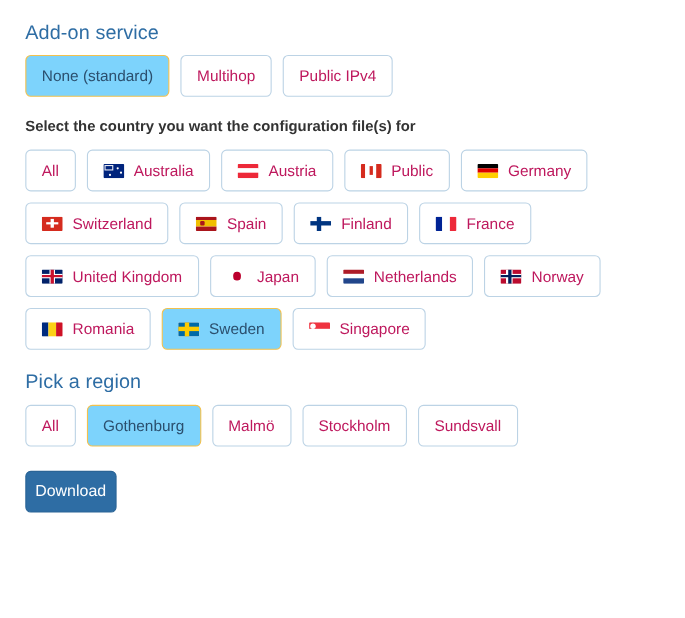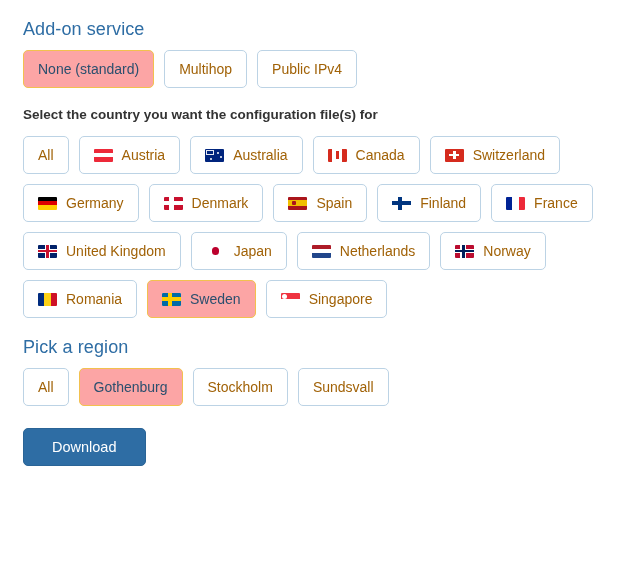--- a/index.html
+++ b/index.html
@@ -49,30 +49,30 @@
     display: inline-flex;
     align-items: center;
     justify-content: center;
     gap: 9px;
     box-sizing: border-box;
     min-height: 38px;
     padding: 8px 14px;
     border: 1px solid #bcd3e5;
     border-radius: 5px;
     background: #ffffff;
-    color: #a16207;
+    color: #be185d;
     font-family: "Liberation Sans", sans-serif;
     font-size: 14px;
     line-height: 18px;
     white-space: nowrap;
     cursor: pointer;
     user-select: none;
   }
   .opt-btn.selected {
-    background: #fca5a5;
+    background: #7dd3fc;
     border-color: #f2c14e;
     color: #2b4f6e;
   }
   .opt-btn .label {
     display: inline-block;
   }
 
   
   .flag {
     width: 19px;
@@ -99,21 +99,21 @@
   .f-v3 i:nth-child(3){top:0;bottom:0;left:66.67%;right:0;}
 
   
   .download-wrap { margin-top: 22px; }
   .download-btn {
     display: inline-block;
     background: #2e6da4;
     color: #ffffff;
     border: 1px solid #2a6496;
     border-radius: 5px;
-    padding: 9px 28px;
+    padding: 9px 8px;
     font-family: "Liberation Sans", sans-serif;
     font-size: 14.5px;
     line-height: 18px;
     cursor: pointer;
     user-select: none;
   }
 
   .gap-lg { height: 18px; }
 </style>
 </head>
@@ -136,72 +136,64 @@
     </div>
 
   <div class="gap-lg"></div>
 
 
   <p class="section-sub">Select the country you want the configuration file(s) for</p>
 
   <div class="btn-row" id="country-row">
       <button class="opt-btn">
         <span class="label">All</span>
-      </button>
-      <button class="opt-btn">
-        <span class="flag f-h3">
-          <i style="background: rgb(237, 41, 57);"></i>
-          <i style="background: rgb(255, 255, 255);"></i>
-          <i style="background: rgb(237, 41, 57);"></i>
-        </span>
-        <span class="label">Austria</span>
       </button>
       <button class="opt-btn">
         <span class="flag">
           <i style="inset: 0px; background: rgb(0, 36, 125);"></i>
           <i style="left: 1px; top: 1px; width: 8px; height: 5px; background: rgb(255, 255, 255); opacity: 0.9;"></i>
           <i style="left: 2px; top: 2px; width: 6px; height: 3px; background: rgb(0, 36, 125);"></i>
           <i style="left: 12px; top: 3px; width: 2px; height: 2px; background: rgb(255, 255, 255); border-radius: 50%;"></i>
           <i style="left: 15px; top: 7px; width: 2px; height: 2px; background: rgb(255, 255, 255); border-radius: 50%;"></i>
           <i style="left: 5px; top: 9px; width: 2px; height: 2px; background: rgb(255, 255, 255); border-radius: 50%;"></i>
         </span>
         <span class="label">Australia</span>
       </button>
       <button class="opt-btn">
+        <span class="flag f-h3">
+          <i style="background: rgb(237, 41, 57);"></i>
+          <i style="background: rgb(255, 255, 255);"></i>
+          <i style="background: rgb(237, 41, 57);"></i>
+        </span>
+        <span class="label">Austria</span>
+      </button>
+      <button class="opt-btn">
         <span class="flag">
           <i style="left: 0px; top: 0px; bottom: 0px; width: 25%; background: rgb(213, 43, 30);"></i>
           <i style="left: 25%; top: 0px; bottom: 0px; width: 50%; background: rgb(255, 255, 255);"></i>
           <i style="right: 0px; top: 0px; bottom: 0px; width: 25%; background: rgb(213, 43, 30);"></i>
           <i style="left: 42%; top: 22%; width: 16%; height: 56%; background: rgb(213, 43, 30);"></i>
         </span>
-        <span class="label">Canada</span>
-      </button>
-      <button class="opt-btn">
-        <span class="flag">
-          <i style="inset: 0px; background: rgb(213, 43, 30);"></i>
-          <i style="left: 42%; top: 18%; width: 16%; height: 64%; background: rgb(255, 255, 255);"></i>
-          <i style="left: 22%; top: 42%; width: 56%; height: 16%; background: rgb(255, 255, 255);"></i>
-        </span>
-        <span class="label">Switzerland</span>
+        <span class="label">Public</span>
       </button>
       <button class="opt-btn">
         <span class="flag f-h3">
           <i style="background: rgb(0, 0, 0);"></i>
           <i style="background: rgb(221, 0, 0);"></i>
           <i style="background: rgb(255, 206, 0);"></i>
         </span>
         <span class="label">Germany</span>
       </button>
       <button class="opt-btn">
-        <span class="flag f-nordic">
-          <i style="inset: 0px; background: rgb(200, 16, 46);"></i>
-          <i style="top: 0px; bottom: 0px; left: 31%; width: 22%; background: rgb(255, 255, 255);"></i>
-          <i style="left: 0px; right: 0px; top: 38%; height: 24%; background: rgb(255, 255, 255);"></i>
-        </span>
-        <span class="label">Denmark</span>
+        <span class="flag">
+          <i style="inset: 0px; background: rgb(213, 43, 30);"></i>
+          <i style="left: 42%; top: 18%; width: 16%; height: 64%; background: rgb(255, 255, 255);"></i>
+          <i style="left: 22%; top: 42%; width: 56%; height: 16%; background: rgb(255, 255, 255);"></i>
+        </span>
+        <span class="label">Switzerland</span>
       </button>
       <button class="opt-btn">
         <span class="flag">
           <i style="left: 0px; right: 0px; top: 0px; height: 25%; background: rgb(170, 21, 27);"></i>
           <i style="left: 0px; right: 0px; top: 25%; height: 50%; background: rgb(241, 191, 0);"></i>
           <i style="left: 0px; right: 0px; bottom: 0px; height: 25%; background: rgb(170, 21, 27);"></i>
           <i style="left: 18%; top: 38%; width: 4px; height: 4px; background: rgb(170, 21, 27); border-radius: 1px;"></i>
         </span>
         <span class="label">Spain</span>
       </button>
@@ -287,20 +279,23 @@
   <h2 class="section-heading">Pick a region</h2>
 
   <div class="btn-row" id="region-row">
       <button class="opt-btn">
         <span class="label">All</span>
       </button>
       <button class="opt-btn selected">
         <span class="label">Gothenburg</span>
       </button>
       <button class="opt-btn">
+        <span class="label">Malmö</span>
+      </button>
+      <button class="opt-btn">
         <span class="label">Stockholm</span>
       </button>
       <button class="opt-btn">
         <span class="label">Sundsvall</span>
       </button>
     </div>
 
   <div class="download-wrap">
     <button class="download-btn">Download</button>
   </div>

